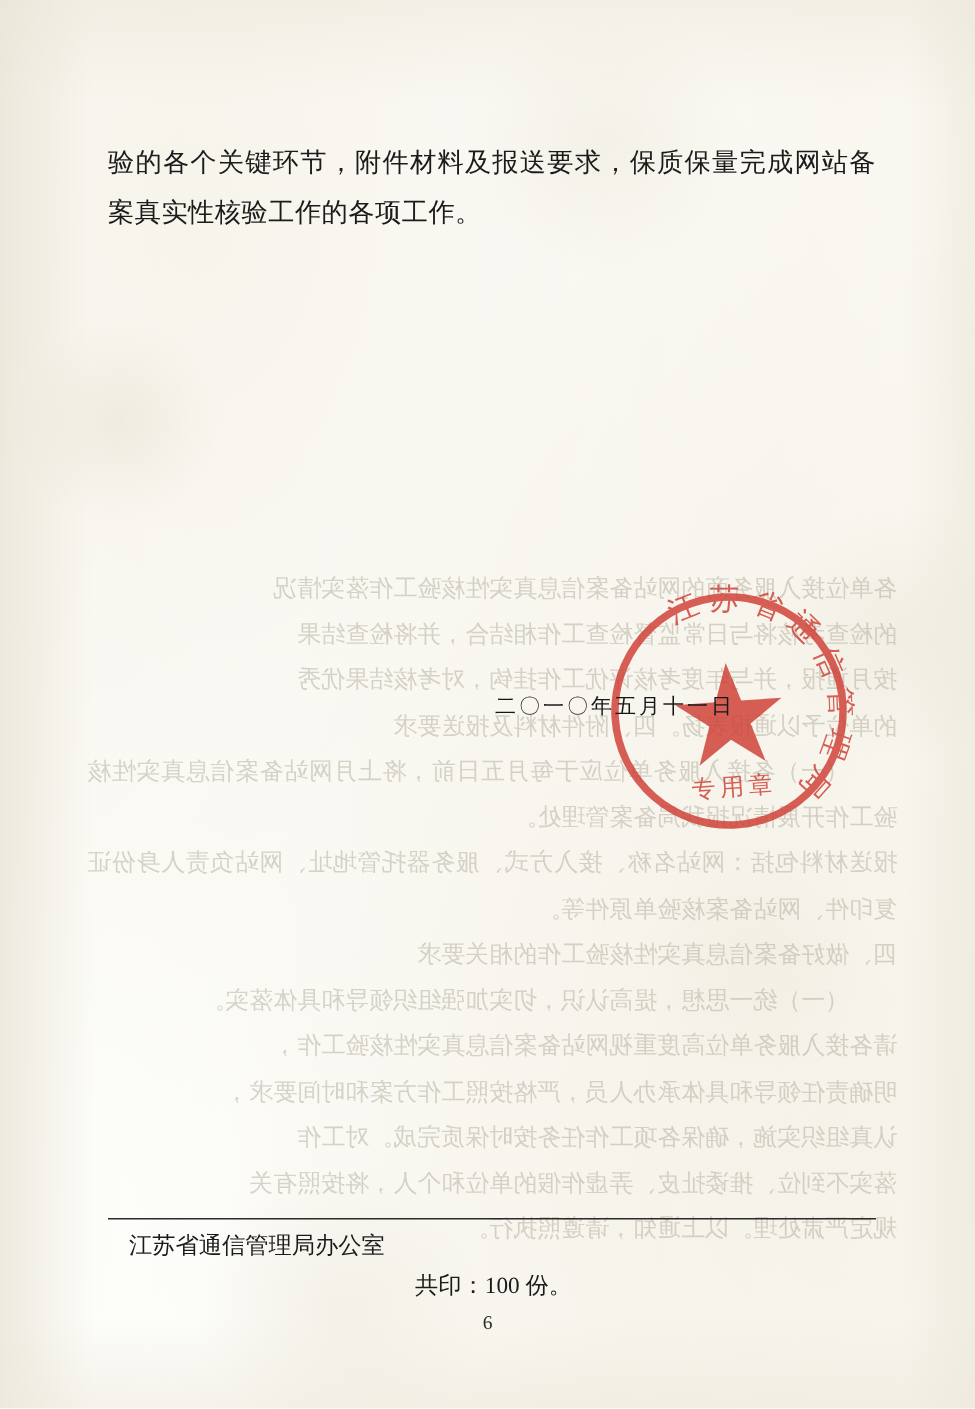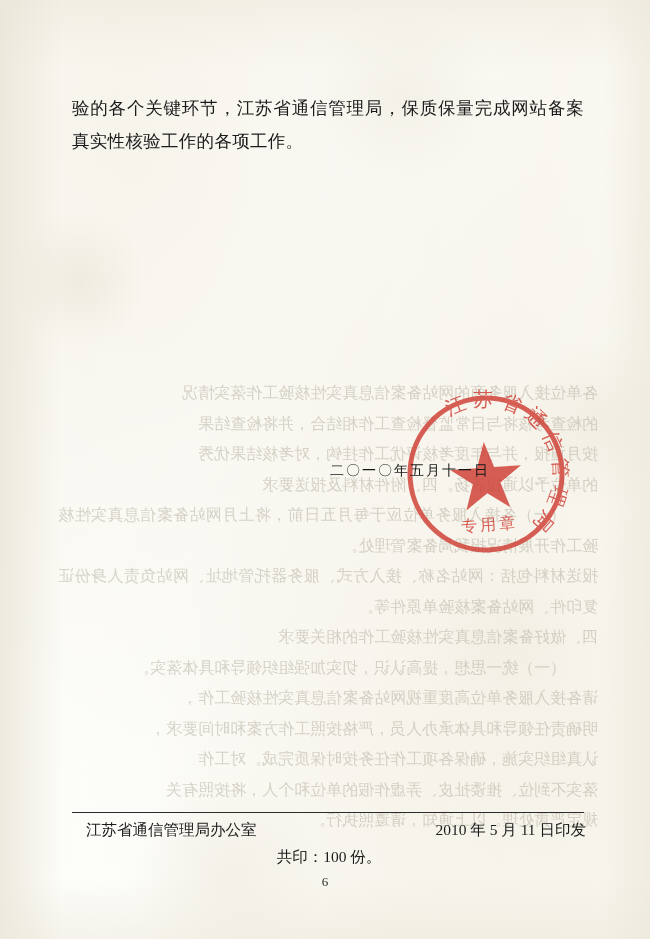--- a/index.html
+++ b/index.html
@@ -128,20 +128,21 @@
   .footer-row {
     position: absolute;
     left: 86px;
     top: 820px;
     width: 500px;
     display: flex;
     justify-content: space-between;
     align-items: baseline;
     font-size: 15.5px;
     color: #1b1b1b;
+    flex-direction: column;
   }
   .footer-row2 {
     position: absolute;
     left: 86px;
     top: 847px;
     width: 500px;
     text-align: center;
     font-size: 15.5px;
     color: #1b1b1b;
     padding-right: 14px;
@@ -178,21 +179,21 @@
     <p>四、做好备案信息真实性核验工作的相关要求</p>
     <p class="b-indent">（一）统一思想，提高认识，切实加强组织领导和具体落实。</p>
     <p>请各接入服务单位高度重视网站备案信息真实性核验工作，</p>
     <p>明确责任领导和具体承办人员，严格按照工作方案和时间要求，</p>
     <p>认真组织实施，确保各项工作任务按时保质完成。对工作</p>
     <p>落实不到位、推诿扯皮、弄虚作假的单位和个人，将按照有关</p>
     <p>规定严肃处理。以上通知，请遵照执行。</p>
   </div>
 
   <div class="body-text">
-    <p>验的各个关键环节，江苏省通信管理局，保质保量完成网站备案真实性核验工作的各项工作。</p>
+    <p>验的各个关键环节，附件材料及报送要求，保质保量完成网站备案真实性核验工作的各项工作。</p>
   </div>
 
   <div class="seal">
     <svg width="188" height="188" viewBox="0 0 188 188" xmlns="http://www.w3.org/2000/svg">
       <defs>
         <path id="sealArc" d="M 94,94 m -68,0 a 68,68 0 1,1 136,0 a 68,68 0 1,1 -136,0"></path>
       </defs>
       <g opacity="0.82" transform="rotate(-4 94 94)">
         <circle cx="94" cy="94" r="76" fill="none" stroke="#cf3d33" stroke-width="5"></circle>
 
@@ -204,18 +205,17 @@
         <text x="94" y="150" text-anchor="middle" font-family="'Liberation Serif', serif" font-size="16" fill="#cf3d33" letter-spacing="3">专用章</text>
       </g>
     </svg>
   </div>
 
   <div class="date-line">二〇一〇年五月十一日</div>
 
   <div class="footer-rule"></div>
   <div class="footer-row">
     <span>江苏省通信管理局办公室</span>
-    <span>2010 年 5 月 11 日印发</span>
   </div>
   <div class="footer-row2">共印：100 份。</div>
   <div class="page-number">6</div>
 
 </div>
 
 </body></html>

